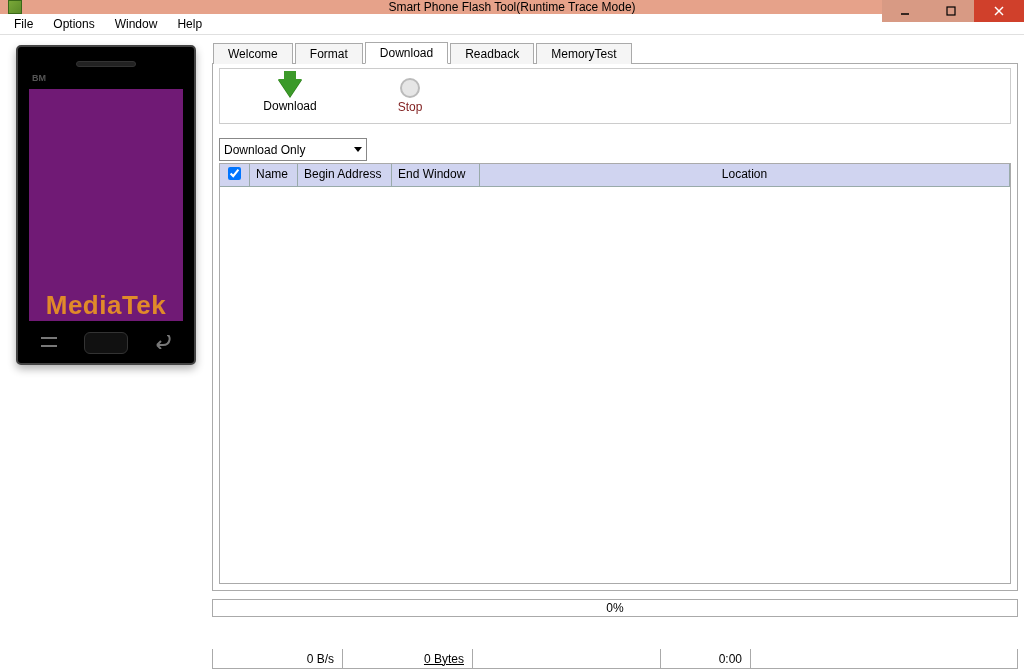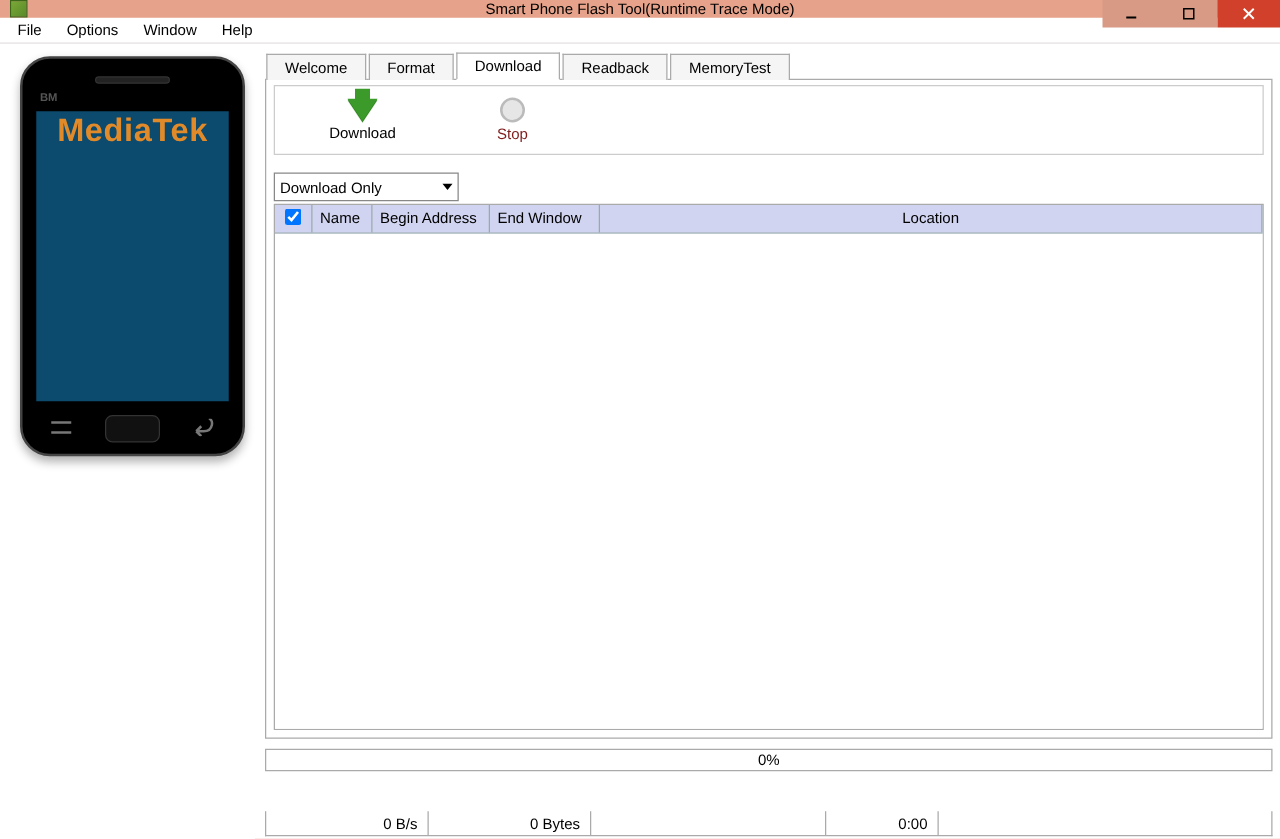--- a/index.html
+++ b/index.html
@@ -19,24 +19,24 @@
 
 
 .menubar { height: 22px; background: #fff; display: flex; align-items: center; padding: 0 4px; border-bottom: 1px solid #e0e0e0; }
 .menubar .mitem { padding: 3px 10px; cursor: default; }
 
 
 .apparea { flex: 1; background: #fff; display: flex; padding: 6px; gap: 6px; }
 
 
 .phone-wrap { width: 200px; display: flex; flex-direction: column; align-items: center; padding-top: 4px; }
-.phone { width: 180px; height: 320px; background: #000; border: 2px solid #444; border-radius: 24px; display: flex; flex-direction: column; align-items: center; box-shadow: 0 4px 8px rgba(0,0,0,.3); }
+.phone { width: 180px; height: 320px; background: #000; border: 2px solid #444; border-radius: 5px; display: flex; flex-direction: column; align-items: center; box-shadow: 0 4px 8px rgba(0,0,0,.3); }
 .phone .speaker { width: 60px; height: 6px; background: #222; border-radius: 3px; margin-top: 14px; border:1px solid #333;}
 .phone .bm { align-self: flex-start; margin: 6px 0 0 14px; color: #555; font-size: 9px; font-weight: bold; }
-.phone .screen { flex: 1; width: 154px; background: #0c4a6e; margin: 6px 0; display: flex; align-items: flex-start; justify-content: center; }
+.phone .screen { flex: 1; width: 154px; background: #701a75; margin: 6px 0; display: flex; align-items: flex-end; justify-content: center; }
 .phone .brand { color: #e08a2a; font-weight: bold; font-size: 26px; letter-spacing: 0.5px; }
 .phone .softkeys { height: 36px; width: 100%; display: flex; align-items: center; justify-content: space-around; padding: 0 8px 4px; }
 .phone .sk { color: #777; }
 .phone .home { width: 44px; height: 22px; background: #111; border: 1px solid #333; border-radius: 6px; }
 
 
 .right-wrap { flex: 1; display: flex; flex-direction: column; }
 
 
 .tabstrip { height: 22px; display: flex; align-items: flex-end; margin-left: 1px; }
@@ -72,21 +72,21 @@
 .col.ea { width: 88px; }
 .col.loc { flex: 1; text-align: center; }
 .ptbody { flex: 1; background: #fff; }
 
 .statusarea { margin-top: 8px; }
 .progress { border: 1px solid #aaa; height: 18px; display: flex; align-items: center; justify-content: center; background: #fff; }
 .statusrow { border: 1px solid #aaa; border-top: none; height: 20px; display: flex; margin-top: 32px; }
 .scell { border-right: 1px solid #aaa; display: flex; align-items: center; justify-content: flex-end; padding: 0 8px; }
 .scell:last-child { border-right: none; }
 .sc1 { width: 130px; }
-.sc2 { width: 130px; }
+.sc2 { width: 130px; text-decoration: underline; }
 .sc3 { width: 188px; }
 .sc4 { width: 150px; justify-content: center; }
 .sc5 { width: 90px; }
 .sc6 { flex: 1; }
 </style>
 </head>
 <body>
 
 <div class="titlebar">
   <div class="titlebar-icon"></div>

